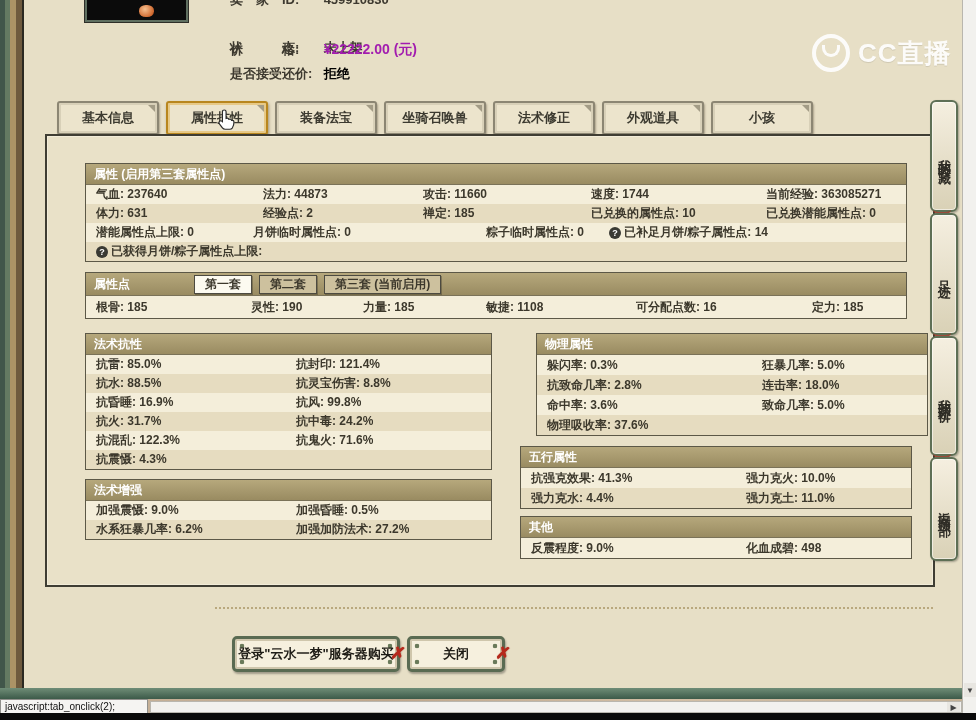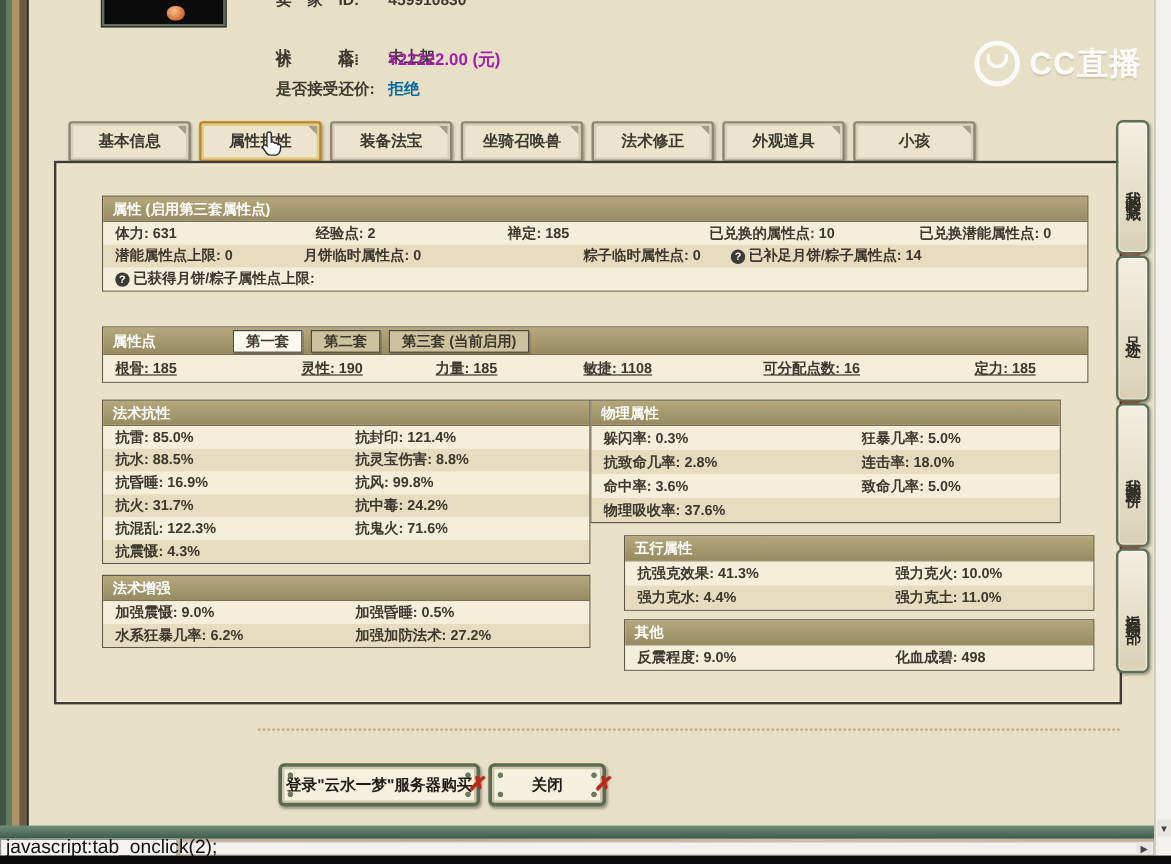--- a/index.html
+++ b/index.html
@@ -20,21 +20,21 @@
          border:2px solid #5f6f60;box-shadow:0 0 0 1px #2e2e28;}
   .thumb .blob{position:absolute;left:52px;bottom:3px;width:15px;height:12px;border-radius:45%;
          background:radial-gradient(circle at 40% 35%,#f6c090,#d06a30 70%,#8a3a18);}
 
   
   .info-row{position:absolute;left:230px;height:16px;line-height:16px;font-size:13px;font-weight:700;
             white-space:nowrap;color:#3e3a30;}
   .info-row .lab{display:inline-block;min-width:84px;}
   .info-row .val{margin-left:6px;}
   .val-price{color:#a21caf;font-size:14px;}
-  .val-refuse{color:#0369a1;}
+  .val-refuse{color:#000000;}
 
   
   .watermark{left:812px;top:34px;display:flex;align-items:center;gap:8px;opacity:.9;}
   .wm-ring{width:30px;height:30px;border:4px solid #fff;border-radius:50%;position:relative;}
   .wm-ring::after{content:"";position:absolute;left:6px;top:7px;width:12px;height:9px;
                   border:3px solid #fff;border-top:none;border-radius:0 0 10px 10px;}
   .wm-text{color:#fff;font-size:26px;font-weight:700;letter-spacing:1px;text-shadow:0 1px 1px rgba(0,0,0,.12);}
 
   
   .tabs{left:57px;top:101px;display:flex;gap:7px;}
@@ -68,37 +68,37 @@
   .cols-attr .stat-cell:nth-child(1){width:167px;}
   .cols-attr .stat-cell:nth-child(2){width:160px;}
   .cols-attr .stat-cell:nth-child(3){width:168px;}
   .cols-attr .stat-cell:nth-child(4){width:175px;}
   .cols-attr .r2 .stat-cell:nth-child(1){width:157px;}
   .cols-attr .r2 .stat-cell:nth-child(2){width:233px;}
   .cols-attr .r2 .stat-cell:nth-child(3){width:123px;}
 
   .p-ap{left:85px;top:272px;width:820px;}
   .p-ap .panel-h{height:22px;}
-  .p-ap .stat-row{height:22px;line-height:22px;text-decoration:underline;}
+  .p-ap .stat-row{height:22px;line-height:22px;}
   .ap-title{width:100px;}
   .ap-tab{height:17px;padding:0 10px;margin-right:7px;border:1px solid #4c4a40;background:#cdc19e;
        color:#3c382c;display:flex;align-items:center;font-size:12px;font-weight:700;cursor:pointer;
        box-shadow:1px 1px 0 rgba(0,0,0,.25);}
   .ap-tab.active{background:#fcfaf0;}
   .cols-ap .stat-cell:nth-child(1){width:155px;}
   .cols-ap .stat-cell:nth-child(2){width:112px;}
   .cols-ap .stat-cell:nth-child(3){width:123px;}
   .cols-ap .stat-cell:nth-child(4){width:150px;}
   .cols-ap .stat-cell:nth-child(5){width:176px;}
 
   .p-sr{left:85px;top:333px;width:405px;}
   .p-se{left:85px;top:479px;width:405px;}
   .cols-l .stat-cell:nth-child(1){width:200px;}
 
-  .p-ph{left:492px;top:333px;width:390px;}
+  .p-ph{left:536px;top:333px;width:390px;}
   .p-fe{left:520px;top:446px;width:390px;}
   .p-ot{left:520px;top:516px;width:390px;}
   .p-ph .stat-row,.p-fe .stat-row,.p-ot .stat-row{height:20px;line-height:20px;}
   .cols-r .stat-cell:nth-child(1){width:215px;}
 
   
   .side-btn{position:absolute;left:930px;width:24px;border:2px solid #5e6f55;border-radius:6px;
        background:linear-gradient(180deg,#f5efe0,#d9d1b6);
        box-shadow:inset 0 0 0 1px rgba(255,255,255,.55),1px 1px 2px rgba(0,0,0,.3);
        display:flex;align-items:center;justify-content:center;
@@ -126,21 +126,21 @@
 
   
   .green-bar{left:0;top:688px;width:962px;height:11px;background:linear-gradient(180deg,#6f8d77,#3c5a49);}
   .photo-strip{left:0;top:699px;width:962px;height:14px;
        background:linear-gradient(90deg,#c9b69e,#bfa78c 40%,#d2bfa6 70%,#c4b094);}
   .hscroll{left:150px;top:701px;width:812px;height:12px;background:#f2f1ee;border:1px solid #b9b6ae;
        box-sizing:border-box;}
   .hscroll .arr{position:absolute;right:1px;top:0;width:13px;height:10px;display:flex;align-items:center;
        justify-content:center;font-size:8px;color:#444;background:#e8e6e1;cursor:pointer;}
   .tooltip{left:0;top:699px;width:148px;height:15px;background:#f5f4f2;border:1px solid #90908c;
-       box-sizing:border-box;font-size:16px;line-height:13px;padding-left:4px;color:#111;white-space:nowrap;}
+       box-sizing:border-box;font-size:10px;line-height:13px;padding-left:4px;color:#111;white-space:nowrap;}
   .black-bar{left:0;top:713px;width:976px;height:7px;background:#0a0a0a;}
   .vscroll{left:962px;top:0;width:14px;height:713px;background:#f2f1ee;border-left:1px solid #b9b6ae;
        box-sizing:border-box;}
   .vscroll .arr{position:absolute;left:1px;bottom:16px;width:12px;height:14px;display:flex;
        align-items:center;justify-content:center;font-size:8px;color:#444;background:#e8e6e1;cursor:pointer;}
 
   .cursor{left:216px;top:108px;width:22px;height:26px;z-index:60;pointer-events:none;}
 </style>
 </head>
 <body>
@@ -191,20 +191,37 @@
 
   <svg class="abs cursor" viewBox="0 0 24 28">
     <path d="M9 2c1.2 0 2 .9 2 2v7.2l1.2-.2c.5-.1 1 .1 1.3.5l.5.7 1.1-.2c.6-.1 1.2.2 1.5.7l.4.7h.9c1 0 1.7.8 1.7 1.7 0 3-.7 4.8-1.7 6.3-.7 1-1.8 1.6-3 1.6H10c-1.2 0-2.3-.6-3-1.5l-3.3-4.4c-.9-1.2-.4-2.9 1-3.3.6-.2 1.3 0 1.8.4l.5.5V4c0-1.1.9-2 2-2z" fill="#ffffff" stroke="#2b2b2b" stroke-width="1.3"></path>
   </svg>
 
   <div class="abs main-panel"></div>
 
   <div class="panel p-attr">
     <div class="panel-h">属性 (启用第三套属性点)</div>
     <div class="cols-attr">
+        <div class="stat-row r0">
+          <span class="stat-cell">
+            <span>气血: 237640</span>
+          </span>
+          <span class="stat-cell">
+            <span>法力: 44873</span>
+          </span>
+          <span class="stat-cell">
+            <span>攻击: 11660</span>
+          </span>
+          <span class="stat-cell">
+            <span>速度: 1744</span>
+          </span>
+          <span class="stat-cell">
+            <span>当前经验: 363085271</span>
+          </span>
+        </div>
         <div class="stat-row r1">
           <span class="stat-cell">
             <span>体力: 631</span>
           </span>
           <span class="stat-cell">
             <span>经验点: 2</span>
           </span>
           <span class="stat-cell">
             <span>禅定: 185</span>
           </span>

